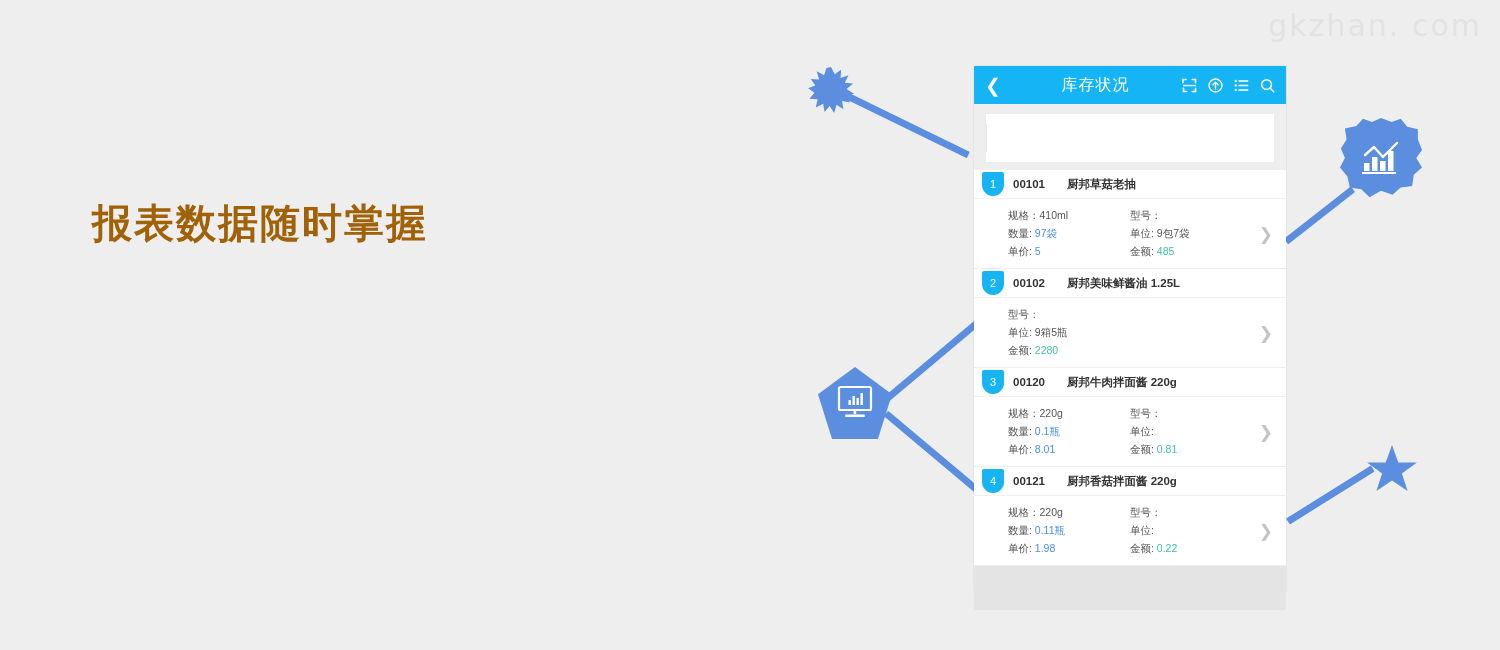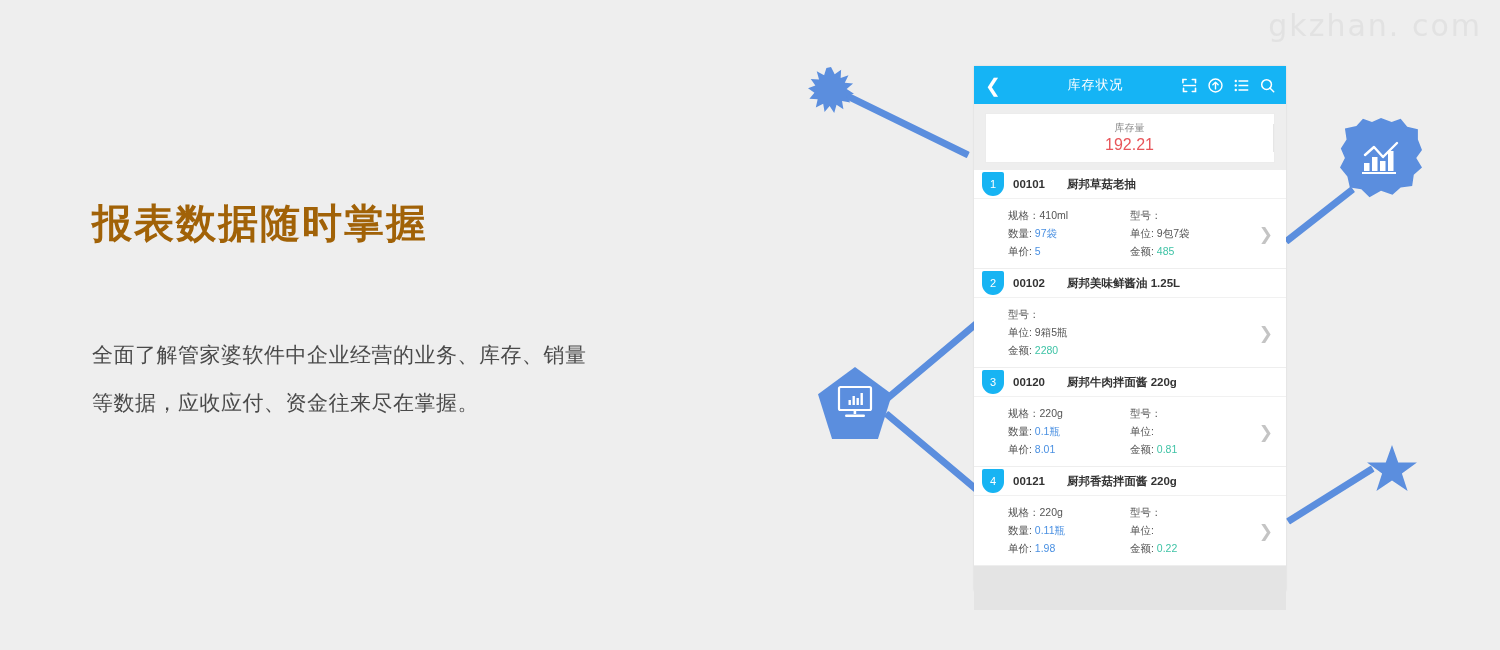--- a/index.html
+++ b/index.html
@@ -66,21 +66,21 @@
   .phone{
     position:absolute;left:974px;top:66px;width:312px;height:525px;
     background:#ffffff;box-shadow:0 0 2px rgba(0,0,0,.10);
   }
   .topbar{
     height:38px;background:#15b4f5;display:flex;align-items:center;
     padding:0 11px;color:#fff;
   }
   .topbar .back{font-size:19px;line-height:1;width:22px;}
   .topbar .title{
-    flex:1;text-align:center;font-size:13px;letter-spacing:1px;
+    flex:1;text-align:center;font-size:16px;letter-spacing:1px;
     padding-left:6px;
   }
   .topbar .icons{display:flex;align-items:center;gap:11px;padding-left:4px;}
   .topbar .icons svg{display:block;}
 
   .summarywrap{background:#eeeeee;padding:9px 11px 7px;}
   .summary{
     background:#fff;height:48px;display:flex;align-items:center;
     border:1px solid #ececec;
   }
@@ -120,21 +120,20 @@
   .phonefoot{background:#e4e4e4;height:44px;}
 </style>
 </head>
 <body>
 
 <div class="stage">
 
   <div class="watermark">gkzhan. com</div>
 
   <div class="headline">报表数据随时掌握</div>
-  <div class="bodycopy">全面了解管家婆软件中企业经营的业务、库存、销量等数据，应收应付、资金往来尽在掌握。</div>
 
   <div class="line" style="left:838px;top:88px;width:145px;transform:rotate(26deg);"></div>
   <div class="starburst deco" style="left:808px;top:67px;"></div>
 
   <div class="line" style="left:886px;top:396px;width:145px;transform:rotate(-40deg);"></div>
   <div class="line" style="left:886px;top:410px;width:145px;transform:rotate(40deg);"></div>
   <div class="pentagon deco" style="left:818px;top:367px;">
     <svg width="40" height="36" viewBox="0 0 40 36">
       <rect x="4" y="2" width="32" height="23" rx="1.5" fill="none" stroke="#ffffff" stroke-width="2.2"></rect>
       <rect x="13.5" y="15" width="2.4" height="5" fill="#ffffff"></rect>
@@ -196,24 +195,20 @@
           <svg width="15" height="15" viewBox="0 0 16 16">
             <circle cx="7" cy="7" r="5.2" fill="none" stroke="#ffffff" stroke-width="1.6"></circle>
             <line x1="10.6" y1="10.6" x2="14.6" y2="14.6" stroke="#ffffff" stroke-width="1.6" stroke-linecap="round"></line>
           </svg>
         </span>
       </div>
     </div>
 
     <div class="summarywrap">
       <div class="summary">
-        <div class="sumcell">
-          <div class="lbl">库存量</div>
-          <div class="val">192.21</div>
-        </div>
         <div class="sumdiv"></div>
       </div>
     </div>
 
     <div class="list" id="item-list">
         <div class="row">
           <div class="rowhead">
             <div class="badge">1</div>
             <div class="code">00101</div>
             <div class="pname">厨邦草菇老抽</div>

